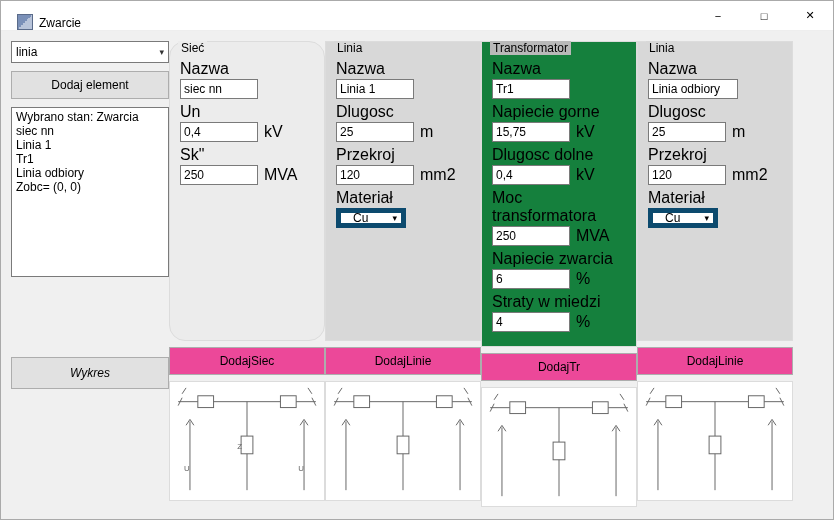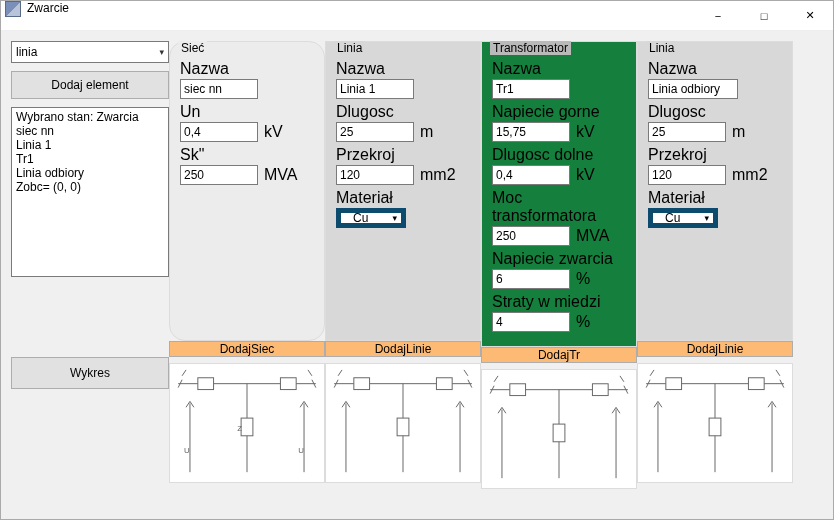--- a/index.html
+++ b/index.html
@@ -15,24 +15,24 @@
     height: 520px;
     background: #fff;
     border: 1px solid #aaa;
     box-shadow: 8px 8px 14px rgba(0,0,0,0.25);
     position: relative;
     margin: 0;
   }
   .titlebar {
     height: 30px;
     display: flex;
-    align-items: flex-start;
+    align-items: flex-end;
     background: #fff;
     border-bottom: 1px solid #eee;
-    padding-left: 4px;
+    padding-left: 16px;
   }
   .titlebar .app-icon {
     width: 16px; height: 16px;
     margin-right: 6px;
     display: inline-block;
     background: linear-gradient(135deg,#7a90b8 50%,#b8c4da 50%);
     border: 1px solid #5a6b8a;
   }
   .titlebar .title { flex: 1; font-size: 12px; }
   .winbtns { display: flex; height: 100%; }
@@ -129,22 +129,23 @@
     border:5px solid #0c4a6e;
     background:#fff;
     display:flex; align-items:center; padding:0 12px;
     position:relative;
     font-size:12px;
   }
   .sel .arrow { position:absolute; right:4px; font-size:9px; }
   .unit { font-size:16px; }
 
   .addbtn {
-    height: 16px;
-    background:#fdba74;
+    margin-top: 6px;
+    height: 28px;
+    background:#ec4899;
     border:1px solid #adadad;
     display:flex; align-items:center; justify-content:center;
   }
 
   .diagram {
     margin-top: 6px;
     height: 120px;
     background:#fff;
     border:1px solid #dcdcdc;
   }
@@ -175,21 +176,21 @@
       <div class="btn">
         <span>Dodaj element</span>
       </div>
       <div class="listbox">Wybrano stan: Zwarcia
 siec nn
 Linia 1
 Tr1
 Linia odbiory
 Zobc= (0, 0)</div>
       <div style="flex:1"></div>
-      <div class="btn big" style="margin-bottom:120px;">
+      <div class="btn big" style="margin-bottom:120px;font-style:italic;">
         <span>Wykres</span>
       </div>
     </div>
 
     <div class="panel">
       <div class="groupbox light">
         <span class="legend">Sieć</span>
         <div class="fld">
           <label>Nazwa</label>
           <input class="tin" value="siec nn" style="">

